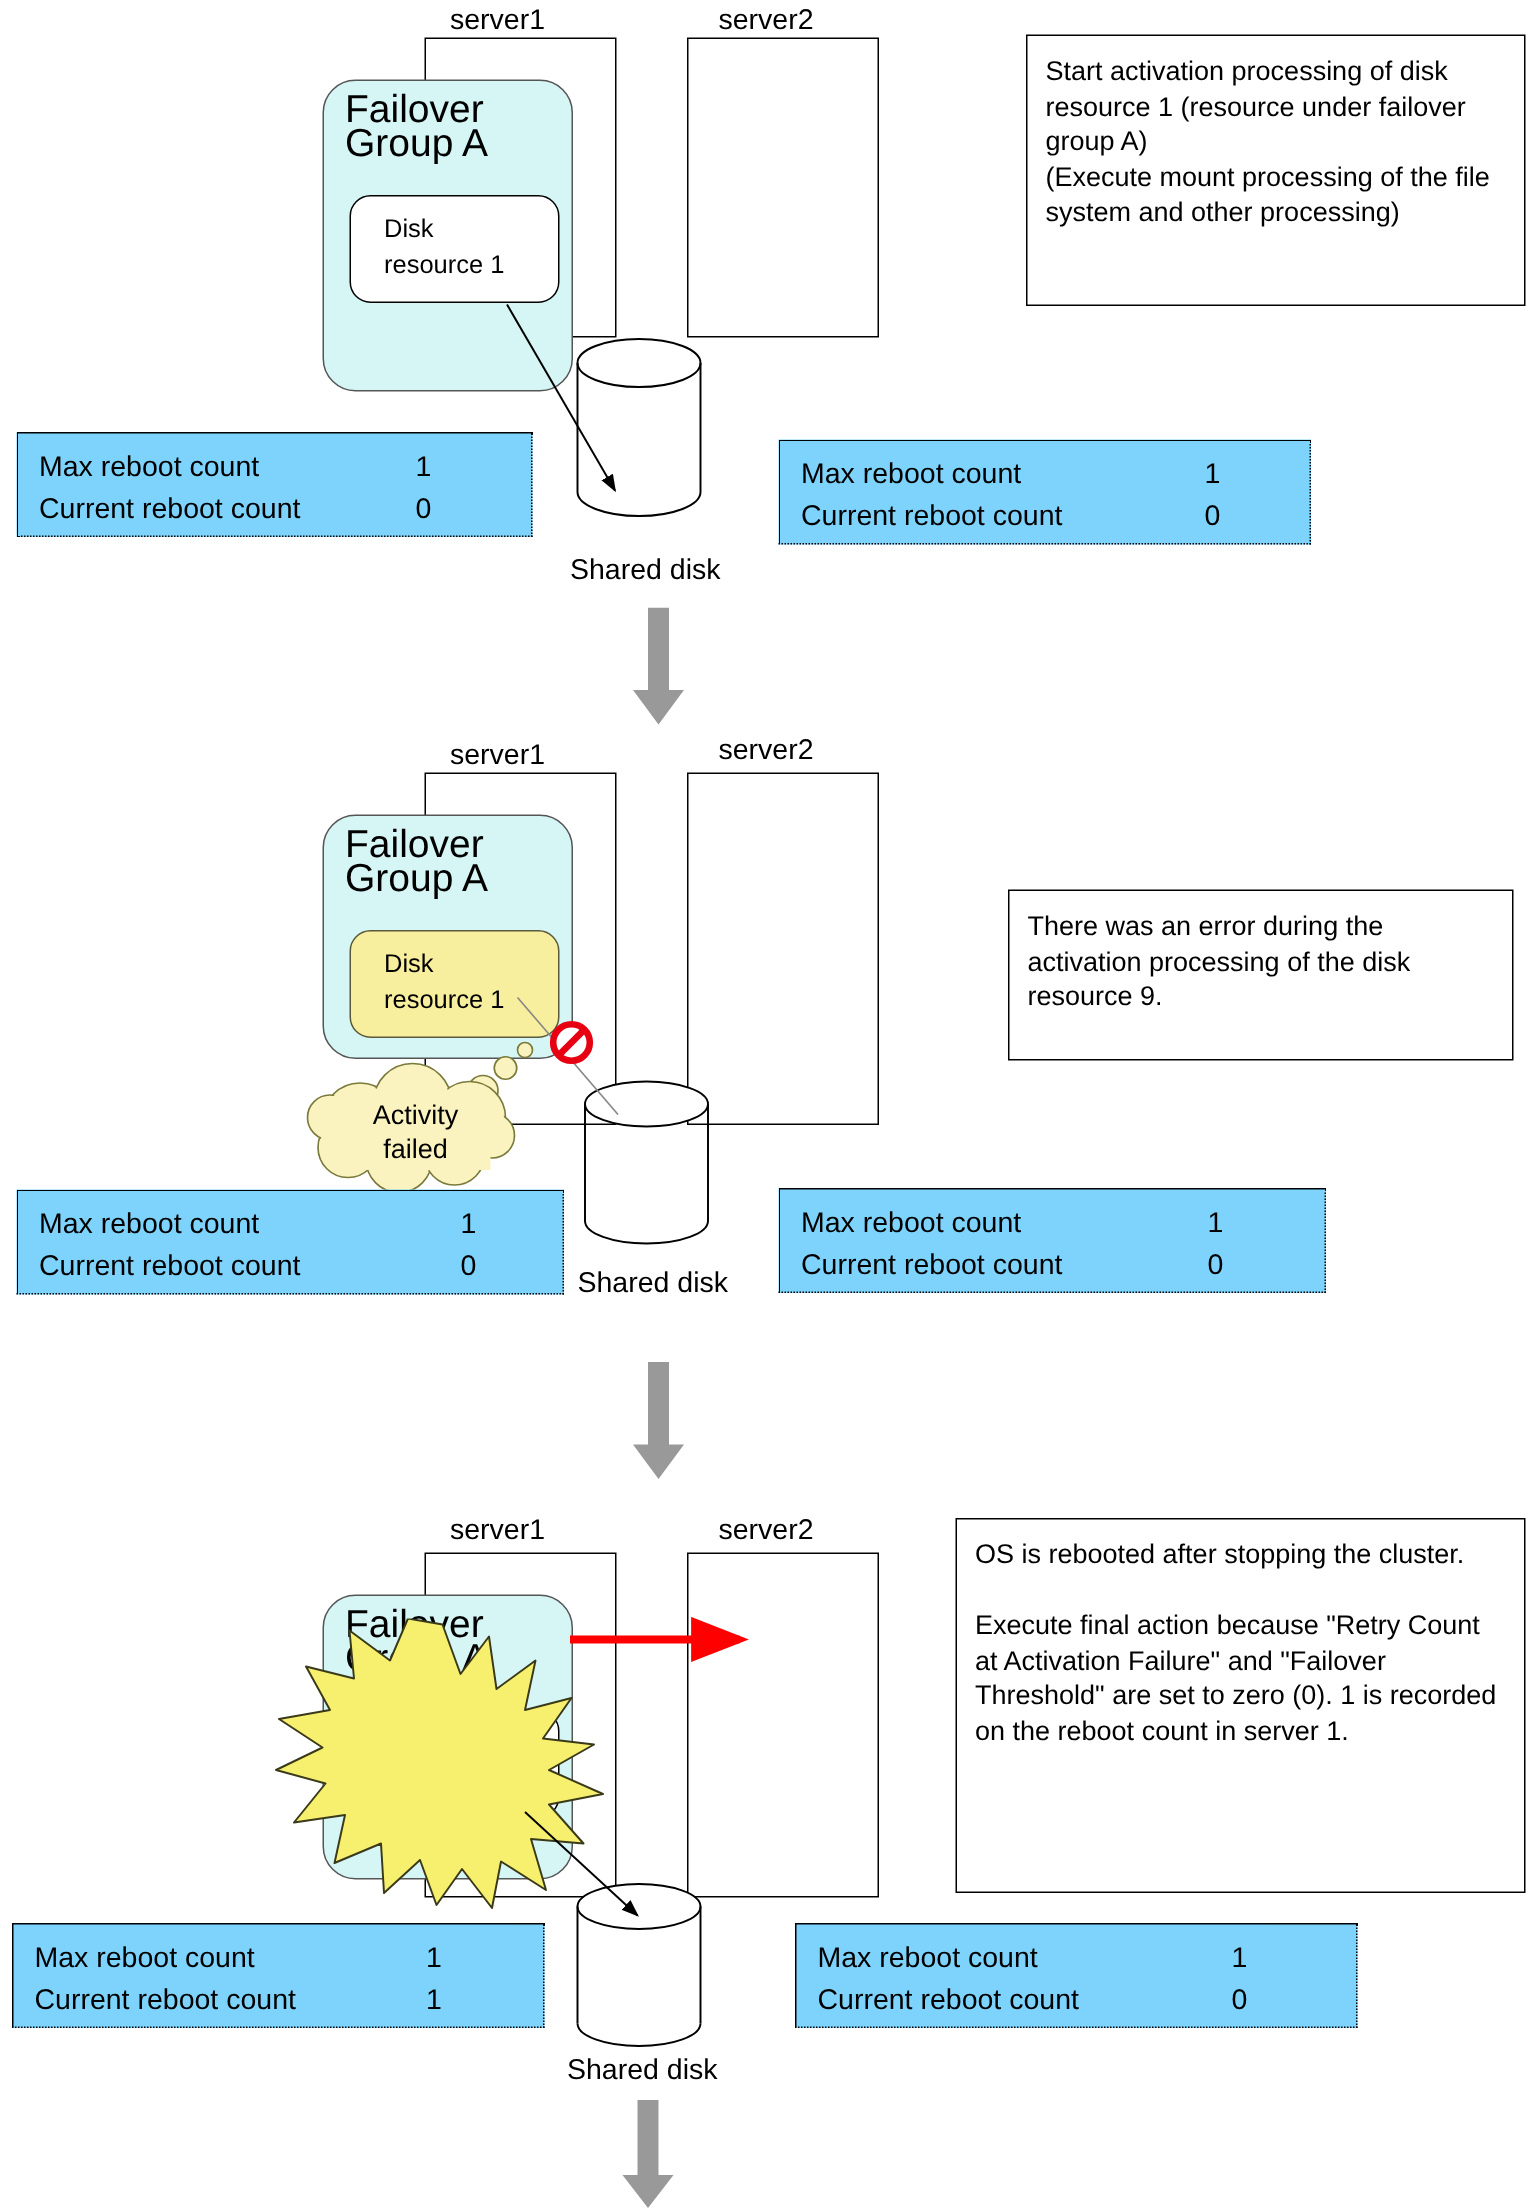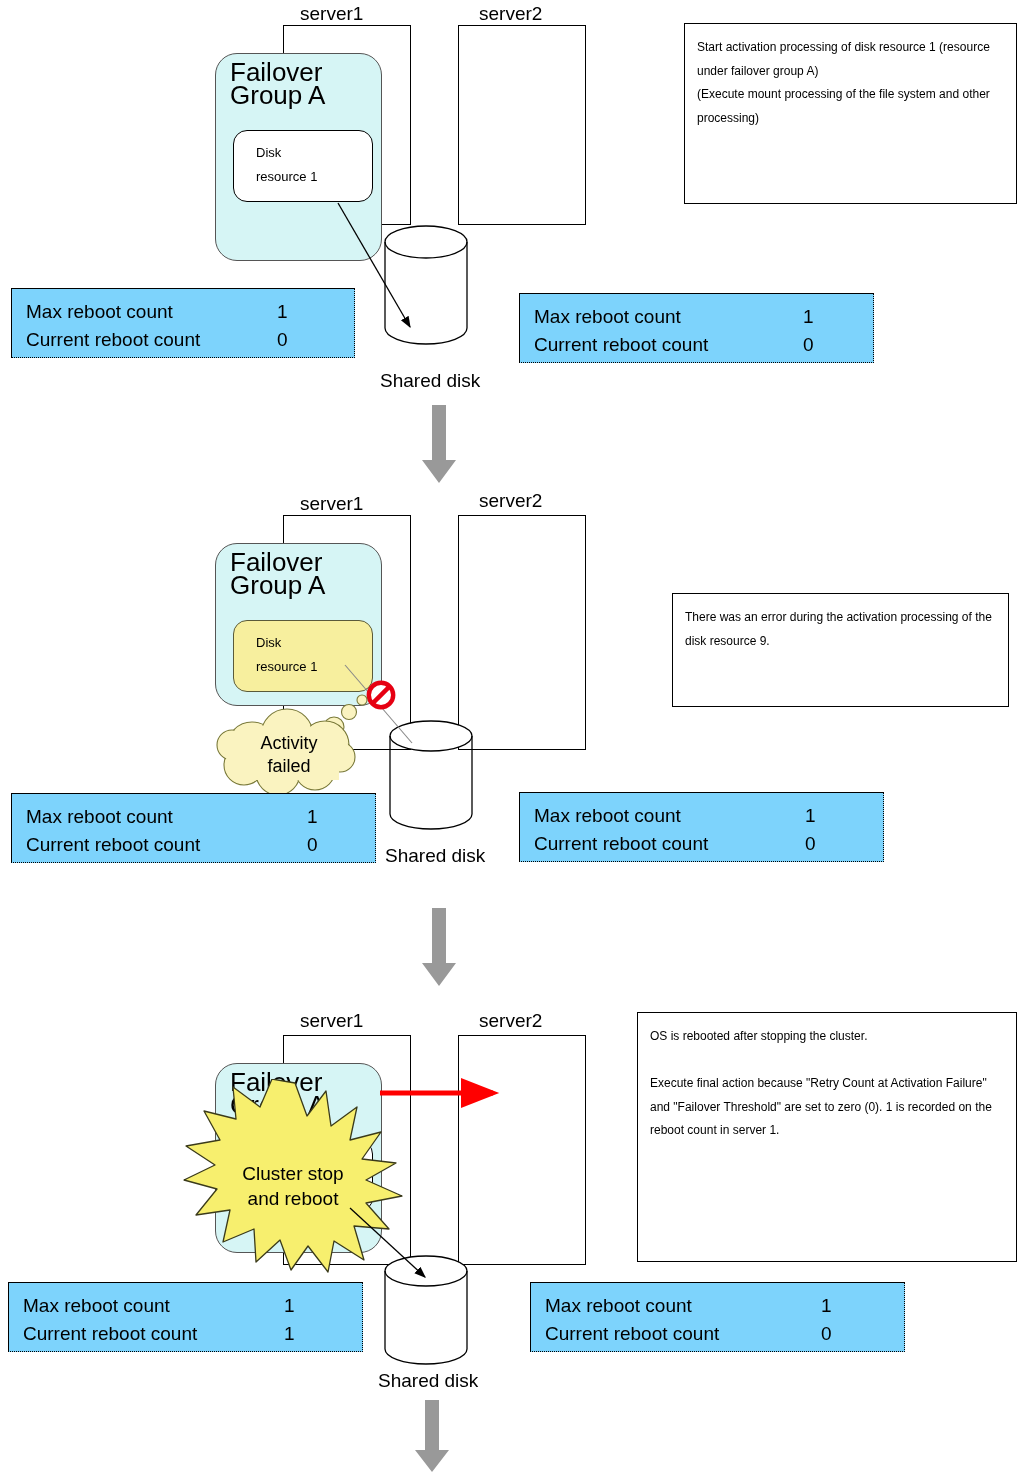--- a/index.html
+++ b/index.html
@@ -12,33 +12,33 @@
   .server-rect{border:1.5px solid #000;background:transparent;box-sizing:border-box;}
   .server-label{font-size:19px;white-space:nowrap;}
 
   
   .fo-group{background:#d6f5f5;border:1.2px solid #555;border-radius:22px;box-sizing:border-box;}
   .fo-group-label{font-size:26px;line-height:23px;white-space:pre-line;}
 
   
   .disk-res{border:1.4px solid #000;border-radius:14px;box-sizing:border-box;background:#ffffff;}
   .disk-res.err{background:#f7ef9e;border-color:#5a5a3a;}
-  .disk-res-label{font-size:13px;line-height:24px;white-space:pre-line;}
+  .disk-res-label{font-size:17px;line-height:24px;white-space:pre-line;}
 
   
   .count-box{box-sizing:border-box;background:#7dd3fc;
              border-top:1.3px solid #000;border-left:1.3px solid #000;
              border-right:1.3px dotted #000;border-bottom:1.3px dotted #000;}
   .count-row{position:relative;height:28px;}
   .count-name{position:absolute;left:14px;top:2px;font-size:19px;white-space:nowrap;}
   .count-val{position:absolute;top:2px;font-size:19px;}
 
   
   .note-box{box-sizing:border-box;border:1.6px solid #000;background:#fff;}
-  .note-text{font-size:12px;line-height:23.5px;white-space:pre-line;padding:12px 11px 6px 12px;}
+  .note-text{font-size:18px;line-height:23.5px;white-space:pre-line;padding:12px 11px 6px 12px;}
 
   
   .cyl{position:absolute;}
   .cyl svg{display:block;}
   .cyl-label{font-size:19px;white-space:nowrap;}
 
   
   .step-arrow svg{display:block;}
 
   
@@ -152,21 +152,21 @@
   <svg class="abs ovl" style="left:0;top:0;" width="1026" height="400">
     <line x1="345" y1="175" x2="412" y2="253" stroke="#888" stroke-width="1.1"></line>
   </svg>
   <div class="abs" style="left:364px;top:188px;">
     <svg width="34" height="34" viewBox="0 0 34 34">
       <circle cx="17" cy="17" r="12.2" fill="#ffffff" stroke="#e60012" stroke-width="4.4"></circle>
       <line x1="8.6" y1="25.4" x2="25.4" y2="8.6" stroke="#e60012" stroke-width="4.4"></line>
     </svg>
   </div>
 
-  <div class="abs" style="left:212px;top:195px;width:175px;height:110px;">
+  <div class="abs" style="left:200px;top:195px;width:175px;height:110px;">
     <svg width="175" height="110" viewBox="0 0 175 110">
       <g fill="#faf3c0" stroke="#7a7a3a" stroke-width="1.1">
         <circle cx="150" cy="15" r="5"></circle>
         <circle cx="137" cy="27" r="7.5"></circle>
         <circle cx="122" cy="42" r="10"></circle>
         <circle cx="40" cy="62" r="25"></circle>
         <circle cx="75" cy="50" r="26"></circle>
         <circle cx="113" cy="60" r="24"></circle>
         <circle cx="32" cy="80" r="20"></circle>
         <circle cx="66" cy="88" r="22"></circle>
@@ -246,22 +246,20 @@
     <line x1="380" y1="88" x2="493" y2="88" stroke="#ff0000" stroke-width="5.2" marker-end="url(#ar-red)"></line>
   </svg>
 
   <div class="abs" style="left:176px;top:74px;width:230px;height:195px;">
     <svg width="230" height="195" viewBox="0 0 230 195">
       <path d="M119,4 L131,37 L150,12 L155,47 L181,28 L174,61 L205,53 L186,80 L220,84
                L190,101 L226,117 L190,124 L213,150 L178,147 L188,181 L158,162 L152,193
                L132,167 L115,191 L104,161 L80,183 L78,150 L47,163 L54,131 L20,136
                L41,110 L8,101 L39,86 L10,67 L44,61 L28,32 L60,40 L57,8 L84,28 L96,0 Z" fill="#f7ef6e" stroke="#3a3a1a" stroke-width="1.3" stroke-linejoin="round"></path>
     </svg>
-    <div class="abs burst-text" style="left:52px;top:82px;width:130px;">Cluster stop
-and reboot</div>
   </div>
 
   <div class="cyl" style="left:383px;top:250px;">
     <svg width="86" height="110" viewBox="0 0 86 110">
       <ellipse cx="43" cy="16" rx="41" ry="15" fill="#fff" stroke="#000" stroke-width="1.3"></ellipse>
       <path d="M2,16 L2,94" fill="none" stroke="#000" stroke-width="1.3"></path>
       <path d="M84,16 L84,94" fill="none" stroke="#000" stroke-width="1.3"></path>
       <path d="M2,94 A41,15 0 0 0 84,94" fill="none" stroke="#000" stroke-width="1.3"></path>
     </svg>
   </div>

